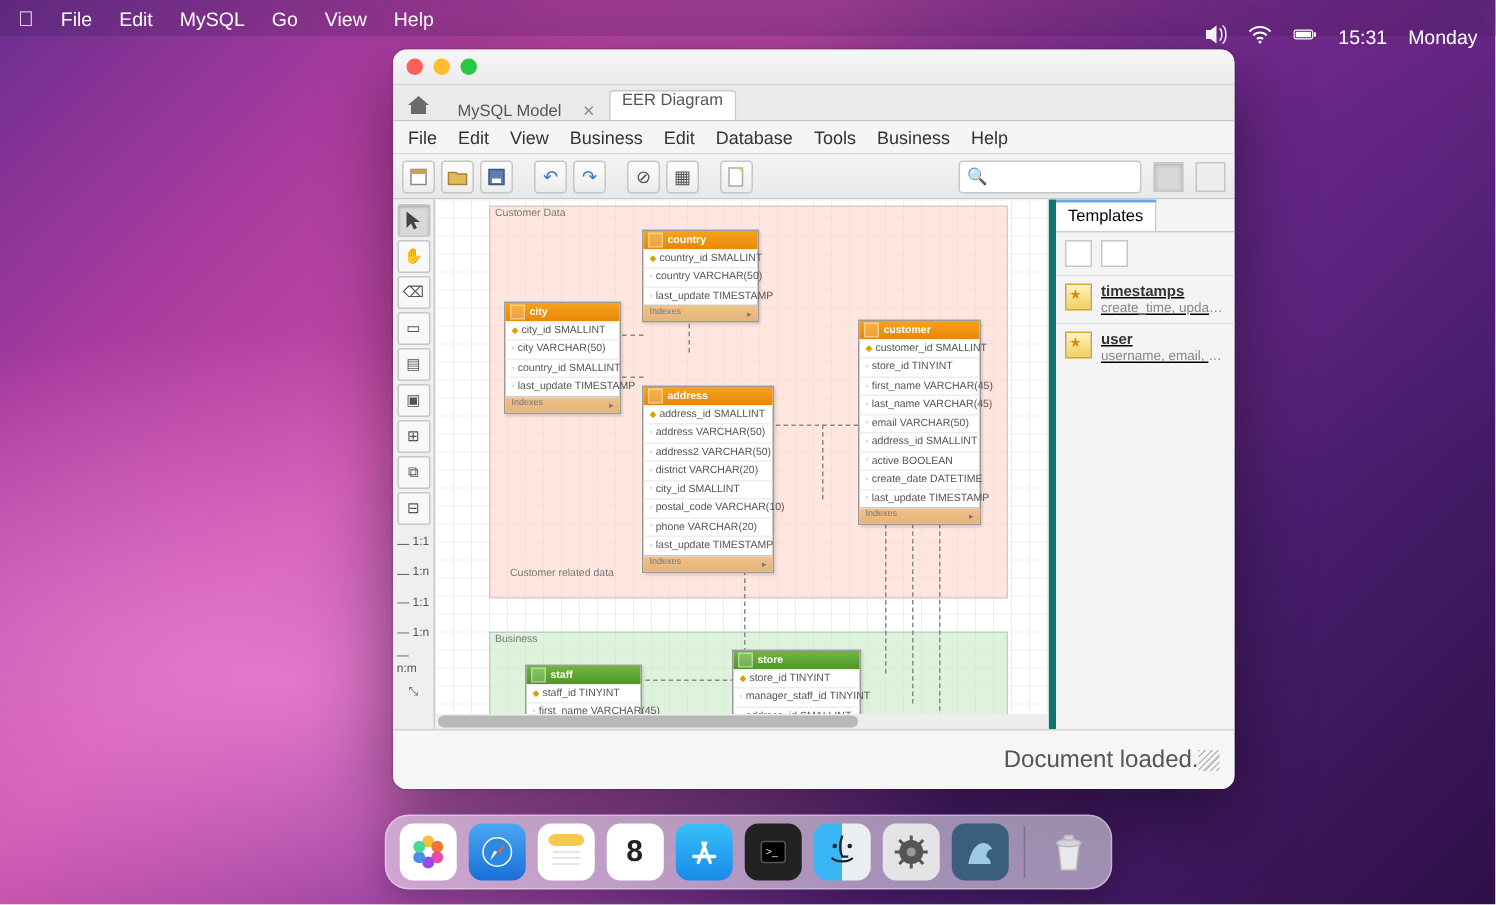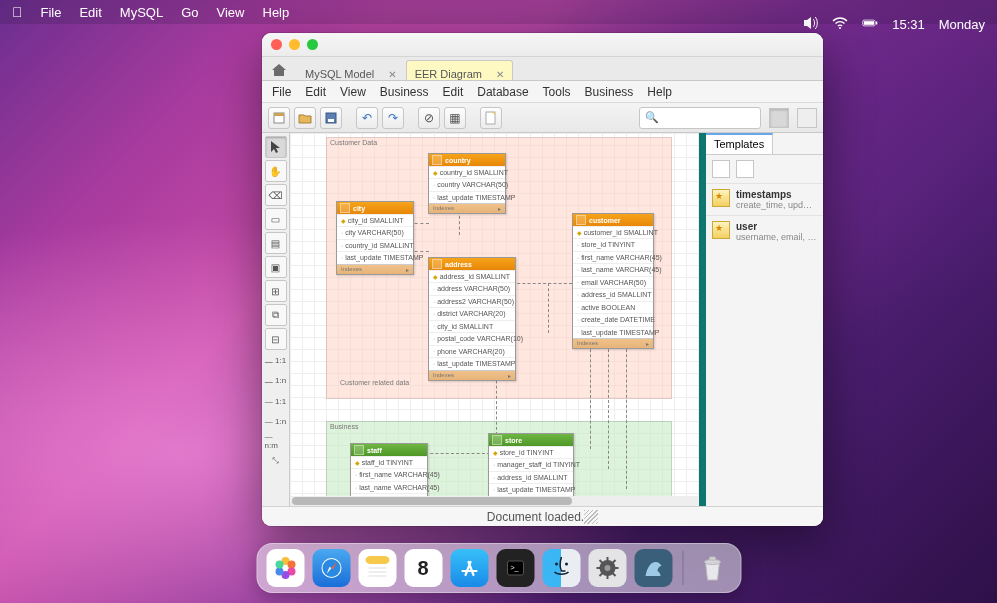--- a/index.html
+++ b/index.html
@@ -20,21 +20,21 @@
 .win { position:absolute; left:262px; top:33px; width:561px; height:493px; background:#fff; border-radius:9px; box-shadow:0 18px 50px rgba(0,0,0,.45),0 0 0 1px rgba(0,0,0,.12); overflow:hidden; display:flex; flex-direction:column; }
 .titlebar { height:24px; background:linear-gradient(#f6f6f6,#ececec); border-bottom:1px solid #d4d4d4; display:flex; align-items:center; position:relative; }
 .tlights { display:flex; gap:7px; margin-left:9px; }
 .tl { width:11px; height:11px; border-radius:50%; }
 .tl.r{background:#ff5f57}.tl.y{background:#febc2e}.tl.g{background:#28c840}
 .title { position:absolute; left:0; right:0; text-align:center; font-size:12px; color:#444; }
 
 .tabbar { height:24px; background:#eaeaea; border-bottom:1px solid #c9c9c9; display:flex; align-items:flex-end; padding-left:6px; gap:0; }
 .home-ico { width:22px; height:20px; display:flex; align-items:center; justify-content:center; color:#6b6b6b; margin-right:6px; }
 .tab { height:20px; padding:0 8px; font-size:11px; color:#555; display:flex; align-items:flex-end; gap:14px; border:1px solid transparent; border-bottom:none; border-radius:3px 3px 0 0; }
-.tab.active { background:#fef9c3; border-color:#c9c9c9; }
+.tab.active { background:#ffffff; border-color:#c9c9c9;flex-direction:column; }
 .tab .x { color:#888; font-size:10px; }
 
 .menurow { height:22px; background:#f5f5f5; border-bottom:1px solid #d9d9d9; display:flex; align-items:center; gap:14px; padding:0 10px; font-size:12px; color:#333; }
 .toolbar { height:30px; background:linear-gradient(#f4f4f4,#e8e8e8); border-bottom:1px solid #c9c9c9; display:flex; align-items:center; padding:0 6px; gap:4px; }
 .tbtn { width:22px; height:22px; border:1px solid #c6c6c6; border-radius:3px; background:linear-gradient(#fdfdfd,#ececec); display:flex; align-items:center; justify-content:center; font-size:12px; color:#555; }
 .tsep { width:6px; }
 .search { margin-left:auto; width:122px; height:22px; border:1px solid #c6c6c6; border-radius:3px; background:#fff; display:flex; align-items:center; padding:0 5px; font-size:11px; color:#999; }
 .tog { width:20px; height:20px; border:1px solid #c6c6c6; background:#eee; margin-left:4px; }
 .tog.on { background:#d8d8d8; box-shadow:inset 0 1px 3px rgba(0,0,0,.2); }
 
@@ -60,36 +60,36 @@
 .tbl .col { padding:1px 4px; border-top:1px solid #eee; color:#555; white-space:nowrap; display:flex; align-items:center; gap:2px; line-height:1.35; }
 .tbl .col::before { content:"◦"; color:#aaa; font-size:6px; }
 .tbl .col.pk::before { content:"◆"; color:#d9a400; }
 .tbl .idx { background:linear-gradient(#e9e9e9,#dcdcdc); color:#777; font-size:6px; padding:1px 4px; border-top:1px solid #ccc; display:flex; justify-content:space-between; }
 .tbl.orange .idx { background:linear-gradient(#f0c18a,#e6b479); }
 
 .conn { position:absolute; border-color:#888; }
 .conn.h { border-top:1px dashed #888; height:0; }
 .conn.v { border-left:1px dashed #888; width:0; }
 
-.rpanel { width:124px; background:#f4f4f4; border-left:7px solid #0f766e; display:flex; flex-direction:column; font-size:11px; }
+.rpanel { width:124px; background:#f4f4f4; border-left:5px solid #0f766e; display:flex; flex-direction:column; font-size:11px; }
 .rtab { height:22px; border-bottom:1px solid #cdcdcd; display:flex; }
 .rtab span { padding:3px 8px; background:#fff; border-right:1px solid #cdcdcd; border-top:2px solid #6aa7e8; font-size:11px; }
 .ricons { padding:5px 6px; display:flex; gap:6px; }
 .ric { width:18px; height:18px; border:1px solid #c6c6c6; background:#fff; }
-.ritem { display:flex; gap:6px; padding:5px 6px; border-top:1px solid #e3e3e3; }
+.ritem { display:flex; gap:6px; padding:5px 6px; border-top:1px solid #e3e3e3;text-decoration:underline; }
 .ritem .ricon { width:18px; height:18px; background:linear-gradient(#fff3c0,#f2d060); border:1px solid #caa83a; flex-shrink:0; position:relative; }
 .ritem .ricon::after { content:"★"; position:absolute; left:2px; top:1px; font-size:9px; color:#d78a00; }
 .ritem .txt { overflow:hidden; }
 .ritem .t1 { font-size:10px; font-weight:600; color:#333; }
 .ritem .t2 { font-size:9px; color:#888; white-space:nowrap; overflow:hidden; text-overflow:ellipsis; }
 
 .hscroll { position:absolute; left:0; right:0; bottom:0; height:10px; background:#eee; }
 .hscroll .thumb { position:absolute; left:2px; top:1px; height:8px; width:280px; background:#b8b8b8; border-radius:4px; }
 
-.statusbar { height:20px; border-top:1px solid #d2d2d2; background:#f6f6f6; font-size:12px; color:#555; display:flex; align-items:center; padding:0 10px; justify-content:center; }
+.statusbar { height:40px; border-top:1px solid #d2d2d2; background:#f6f6f6; font-size:16px; color:#555; display:flex; align-items:center; padding:0 10px; justify-content:flex-end; }
 .resize { width:14px; height:14px; background:repeating-linear-gradient(135deg,#bbb 0 1px,transparent 1px 3px); }
 
 
 .dock { position:absolute; bottom:10px; left:50%; transform:translateX(-50%); background:rgba(240,240,245,.55); backdrop-filter:blur(12px); border-radius:16px; padding:6px 10px; display:flex; gap:8px; box-shadow:0 6px 20px rgba(0,0,0,.25),inset 0 0 0 1px rgba(255,255,255,.35); align-items:center; }
 .di { width:38px; height:38px; border-radius:9px; display:flex; align-items:center; justify-content:center; font-size:20px; color:#fff; }
 .ddiv { width:1px; height:34px; background:rgba(0,0,0,.22); margin:0 2px; }
 </style>
 </head>
 <body>
 

